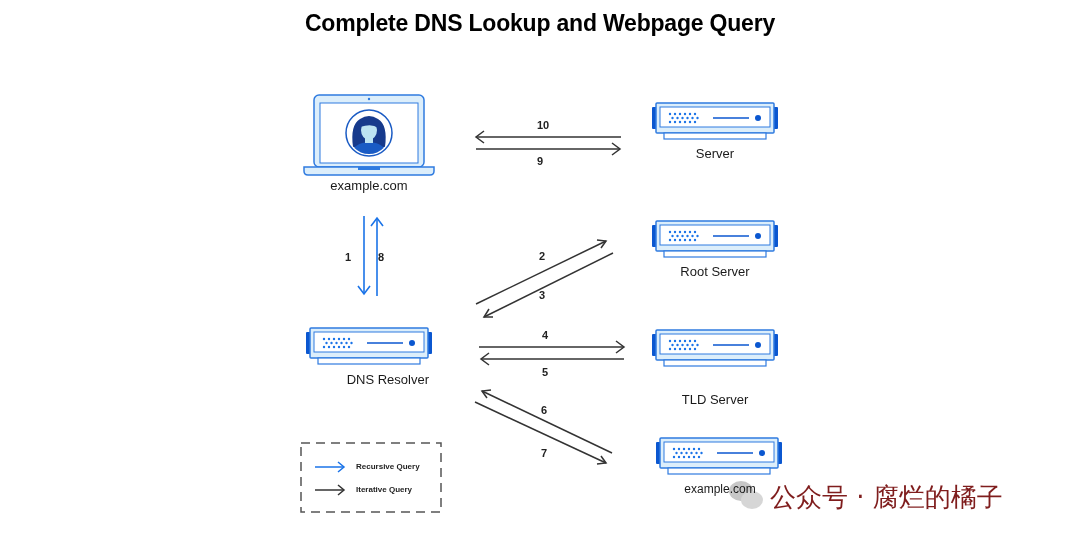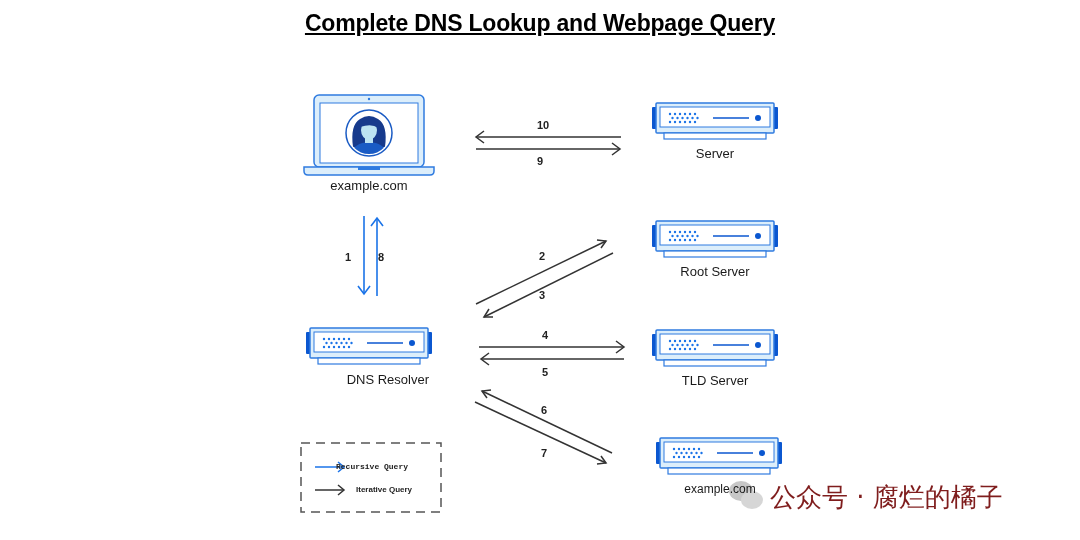--- a/index.html
+++ b/index.html
@@ -1,19 +1,19 @@
 <!DOCTYPE html>
 <html><head>
   <meta charset="utf-8">
   <style>
     html, body { margin: 0; padding: 0; }
     body { width: 1080px; height: 540px; background: #ffffff; position: relative; overflow: hidden;
            font-family: "Liberation Sans", "DejaVu Sans", sans-serif; color: #111; }
     .title { position: absolute; left: 0; width: 1080px; top: 10px; text-align: center;
-             font-size: 23px; font-weight: bold; letter-spacing: -0.2px; color: #000; text-decoration: underline; }
+             font-size: 23px; font-weight: bold; letter-spacing: -0.2px; color: #000; }
     svg.diagram { position: absolute; left: 0; top: 0; }
     .lbl { position: absolute; font-size: 13px; font-weight: normal; color: #1a1a1a; text-align: center; white-space: nowrap; }
     .num { position: absolute; font-size: 11px; font-weight: bold; color: #222; text-align: left; width: 20px; }
     .legend-text { position: absolute; font-size: 8px; font-weight: bold; color: #222; white-space: nowrap; }
     .watermark { position: absolute; left: 727px; top: 480px; font-size: 26px; color: #7f1d1d; white-space: nowrap;
                  font-family: "DejaVu Sans", sans-serif; }
   </style>
 </head>
 <body>
 
@@ -131,31 +131,31 @@
 
   <g opacity="0.55">
     <ellipse cx="741" cy="491" rx="12" ry="10" fill="#9a9a9a"></ellipse>
     <ellipse cx="752" cy="500" rx="11" ry="9" fill="#b5b5b5"></ellipse>
   </g>
 </svg>
 
 <div class="lbl" style="left:309px; top:178px; width:120px;">example.com</div>
 <div class="lbl" style="left:655px; top:146px; width:120px;">Server</div>
 <div class="lbl" style="left:655px; top:264px; width:120px;">Root Server</div>
-<div class="lbl" style="left:655px; top:373px; width:120px;">TLD Server</div>
+<div class="lbl" style="left:655px; top:392px; width:120px;">TLD Server</div>
 <div class="lbl" style="left:309px; top:372px; width:120px;text-align:right;">DNS Resolver</div>
 <div class="lbl" style="left:660px; top:482px; width:120px; font-size:12px;">example.com</div>
 
 <div class="num" style="left:537px; top:119px;">10</div>
 <div class="num" style="left:537px; top:155px;">9</div>
 <div class="num" style="left:539px; top:250px;">2</div>
 <div class="num" style="left:539px; top:289px;">3</div>
 <div class="num" style="left:542px; top:329px;">4</div>
 <div class="num" style="left:542px; top:366px;">5</div>
 <div class="num" style="left:541px; top:404px;">6</div>
 <div class="num" style="left:541px; top:447px;">7</div>
 <div class="num" style="left:345px; top:251px;">1</div>
 <div class="num" style="left:378px; top:251px;">8</div>
 
-<div class="legend-text" style="left:336px; top:462px;font-family:Liberation Mono, monospace;">Recursive Query</div>
+<div class="legend-text" style="left:356px; top:462px;">Recursive Query</div>
 <div class="legend-text" style="left:356px; top:485px;">Iterative Query</div>
 
 <div class="watermark" style="left:770px;">公众号 · 腐烂的橘子</div>
 
 </body></html>

